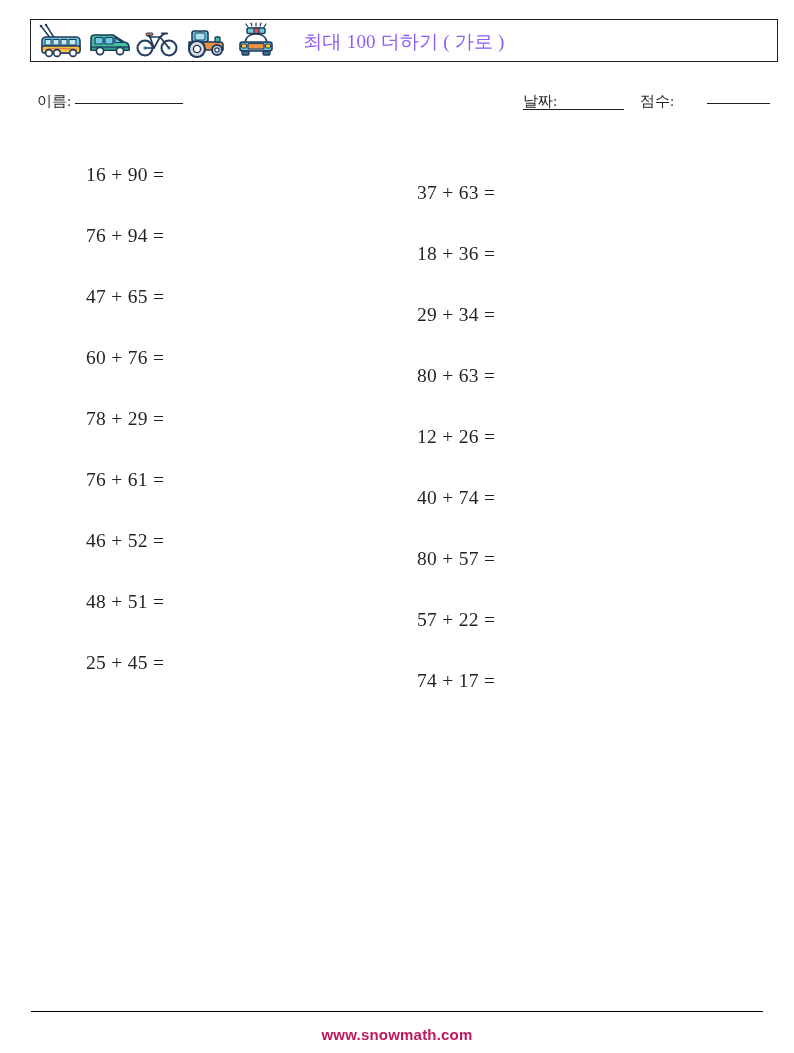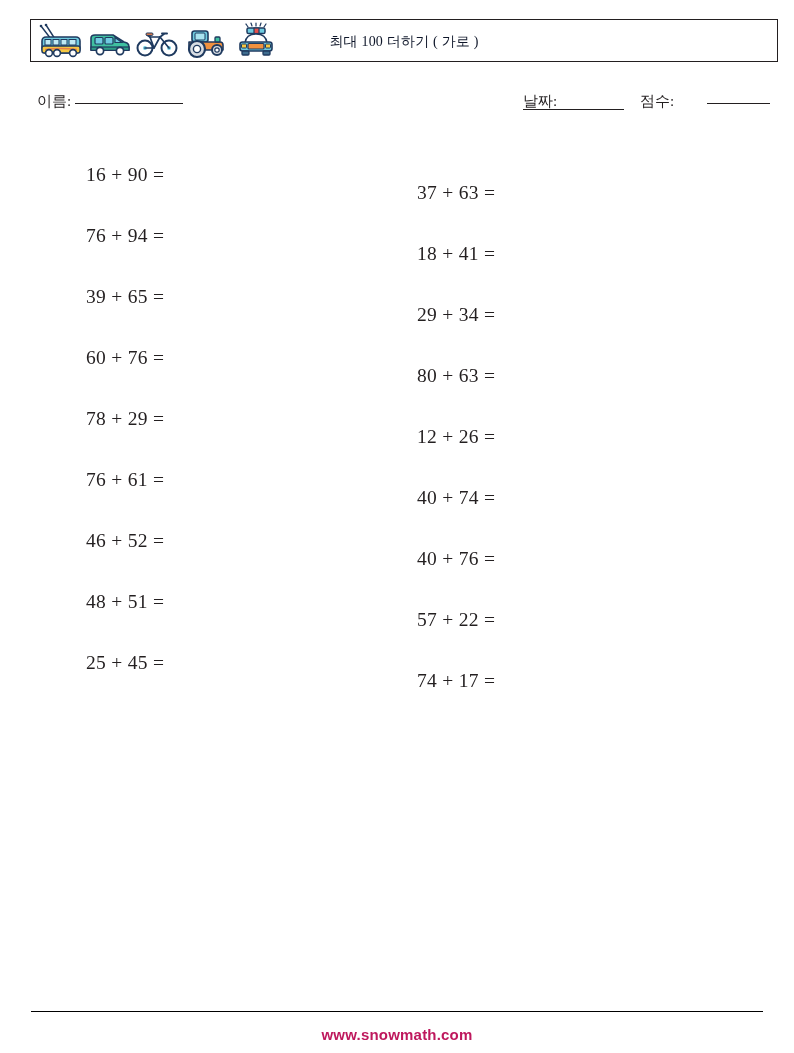--- a/index.html
+++ b/index.html
@@ -41,23 +41,23 @@
   .header-title {
     position: absolute;
     left: 0;
     top: 0;
     width: 100%;
     height: 43px;
     display: flex;
     align-items: center;
     justify-content: center;
     font-family: "Liberation Serif", serif;
-    font-size: 14px;
+    font-size: 19px;
     letter-spacing: 0.2px;
-    color: #0f172a;
+    color: #8b5cf6;
     pointer-events: none;
   }
 
   
   .info-row {
     position: absolute;
     left: 0;
     top: 92px;
     width: 794px;
     height: 26px;
@@ -239,41 +239,41 @@
 </div>
 
 <div class="problems">
 
   <div class="problem-row">
     <span class="problem-cell col-1">16 + 90 =</span>
     <span class="problem-cell col-2">37 + 63 =</span>
   </div>
   <div class="problem-row">
     <span class="problem-cell col-1">76 + 94 =</span>
-    <span class="problem-cell col-2">18 + 41 =</span>
-  </div>
-  <div class="problem-row">
-    <span class="problem-cell col-1">39 + 65 =</span>
+    <span class="problem-cell col-2">18 + 36 =</span>
+  </div>
+  <div class="problem-row">
+    <span class="problem-cell col-1">47 + 65 =</span>
     <span class="problem-cell col-2">29 + 34 =</span>
   </div>
   <div class="problem-row">
     <span class="problem-cell col-1">60 + 76 =</span>
     <span class="problem-cell col-2">80 + 63 =</span>
   </div>
   <div class="problem-row">
     <span class="problem-cell col-1">78 + 29 =</span>
     <span class="problem-cell col-2">12 + 26 =</span>
   </div>
   <div class="problem-row">
     <span class="problem-cell col-1">76 + 61 =</span>
     <span class="problem-cell col-2">40 + 74 =</span>
   </div>
   <div class="problem-row">
     <span class="problem-cell col-1">46 + 52 =</span>
-    <span class="problem-cell col-2">40 + 76 =</span>
+    <span class="problem-cell col-2">80 + 57 =</span>
   </div>
   <div class="problem-row">
     <span class="problem-cell col-1">48 + 51 =</span>
     <span class="problem-cell col-2">57 + 22 =</span>
   </div>
   <div class="problem-row">
     <span class="problem-cell col-1">25 + 45 =</span>
     <span class="problem-cell col-2">74 + 17 =</span>
   </div>
 

